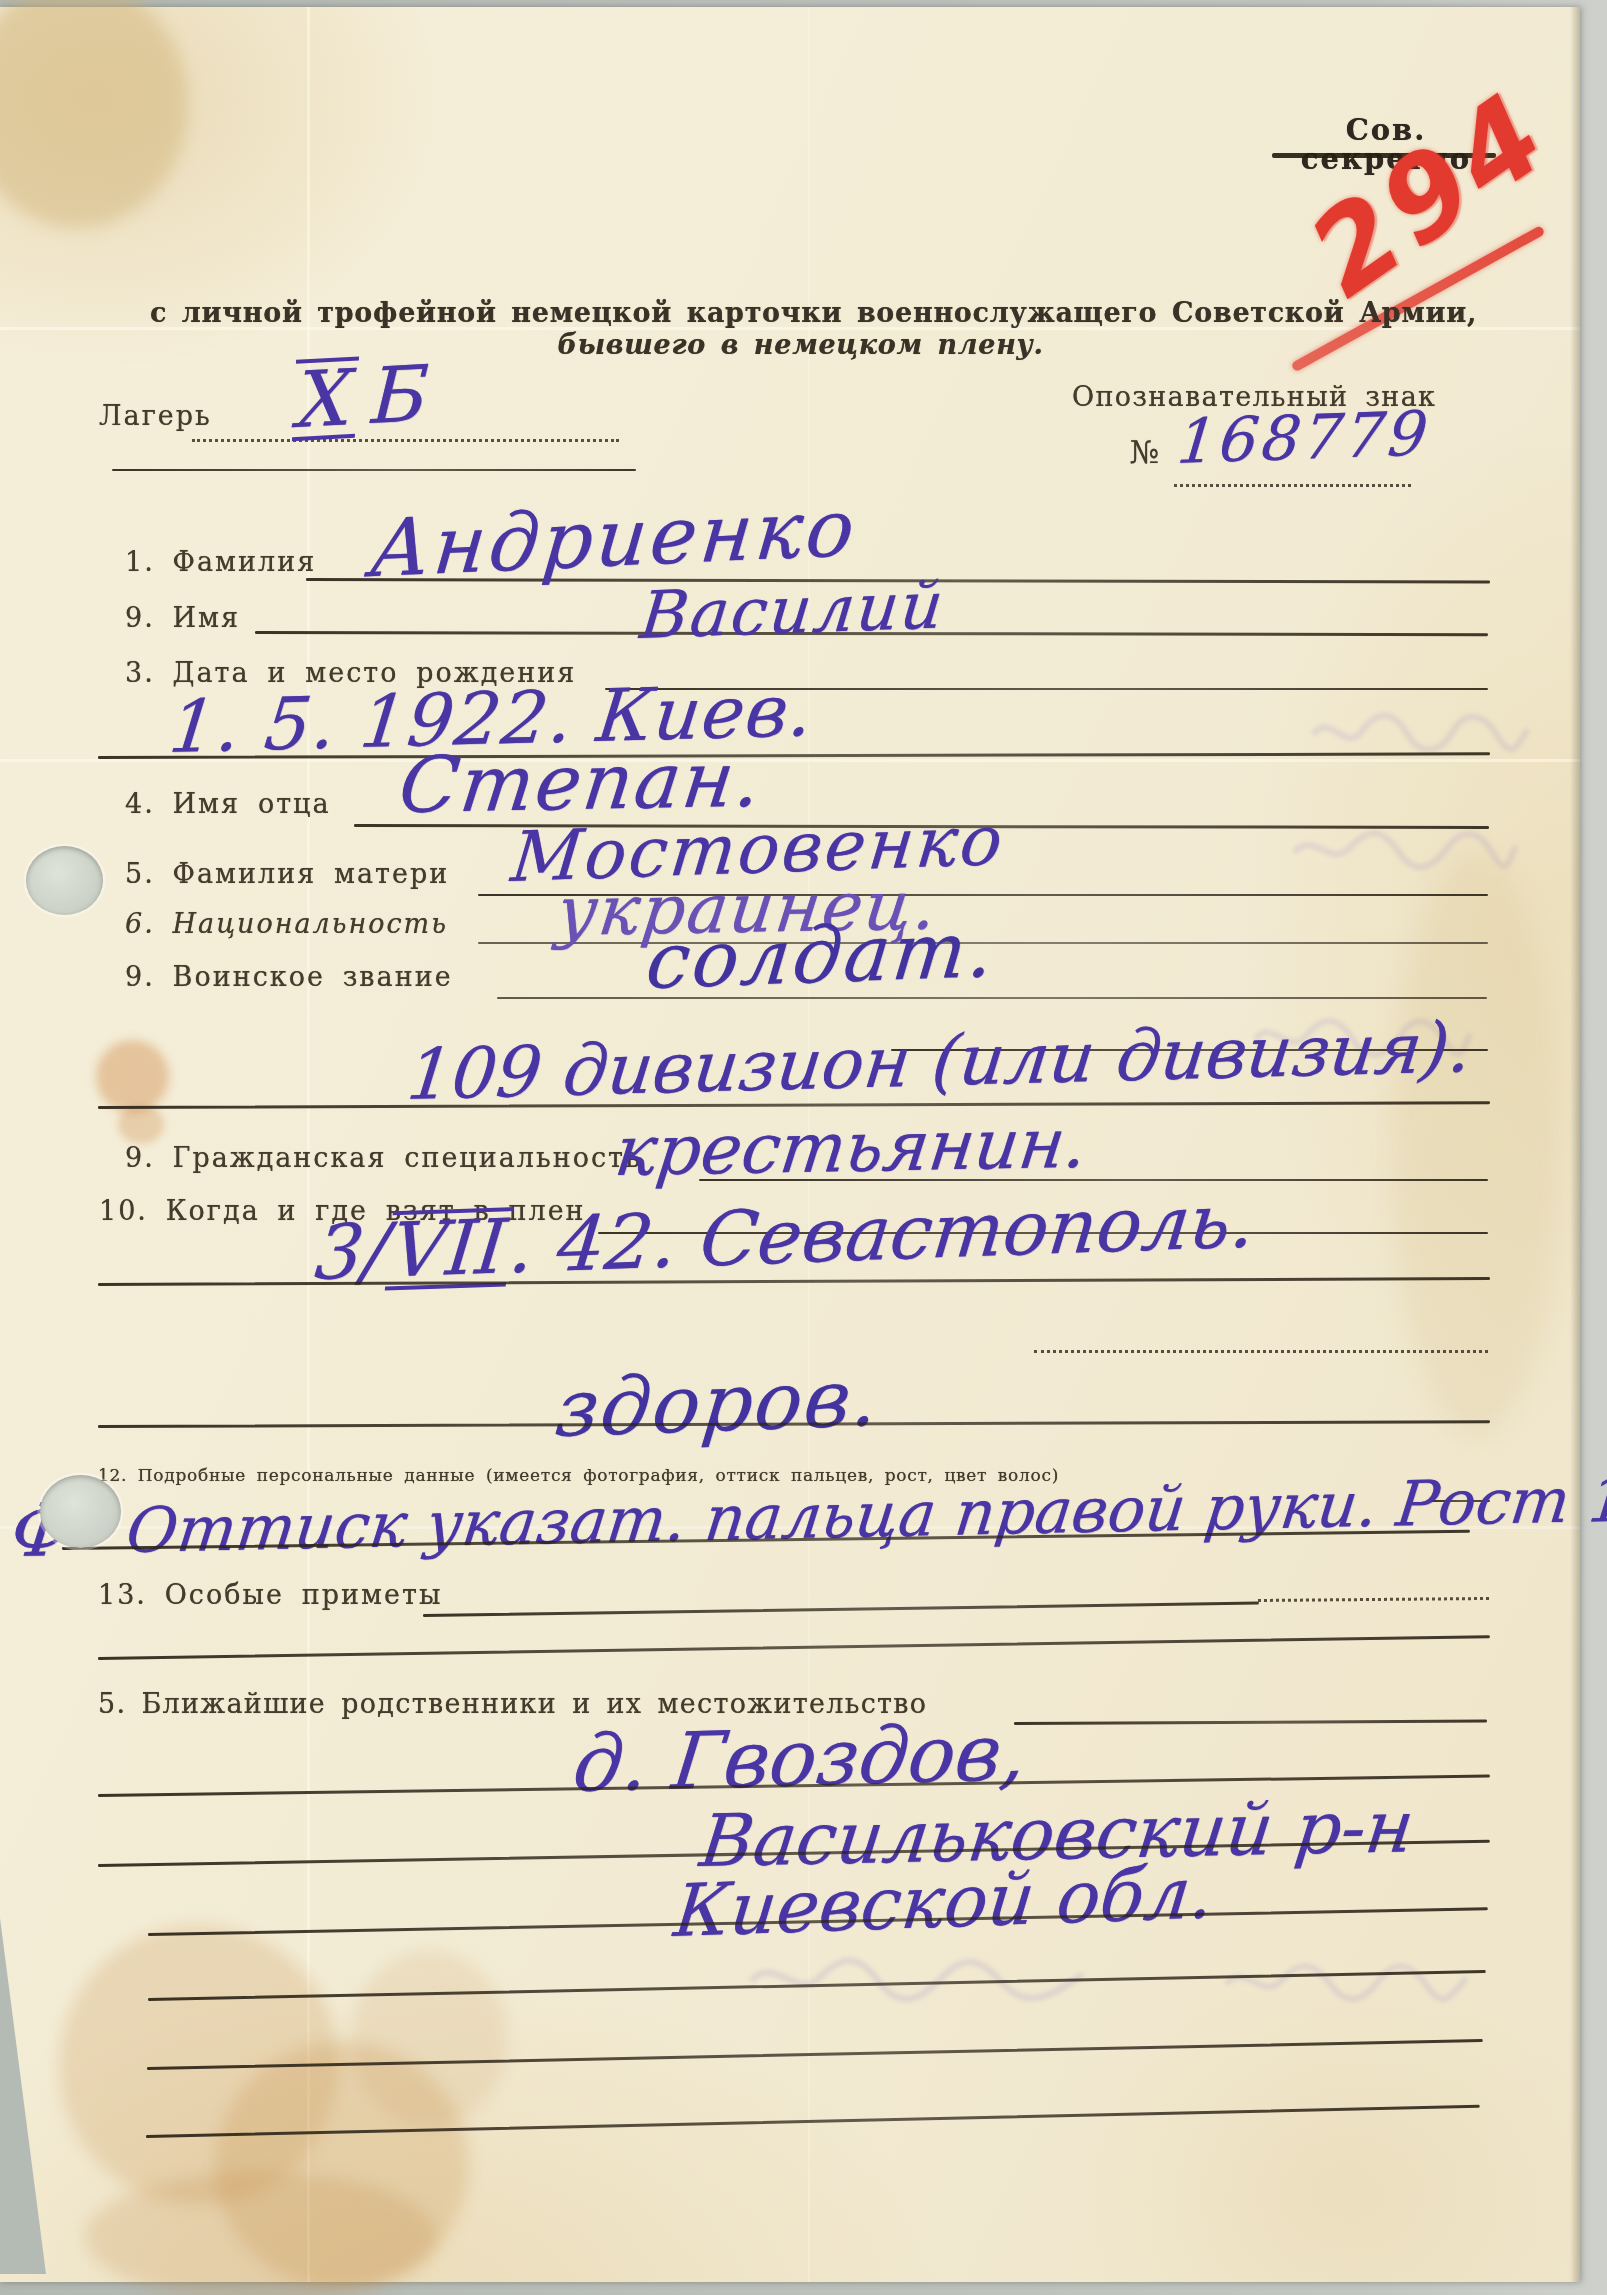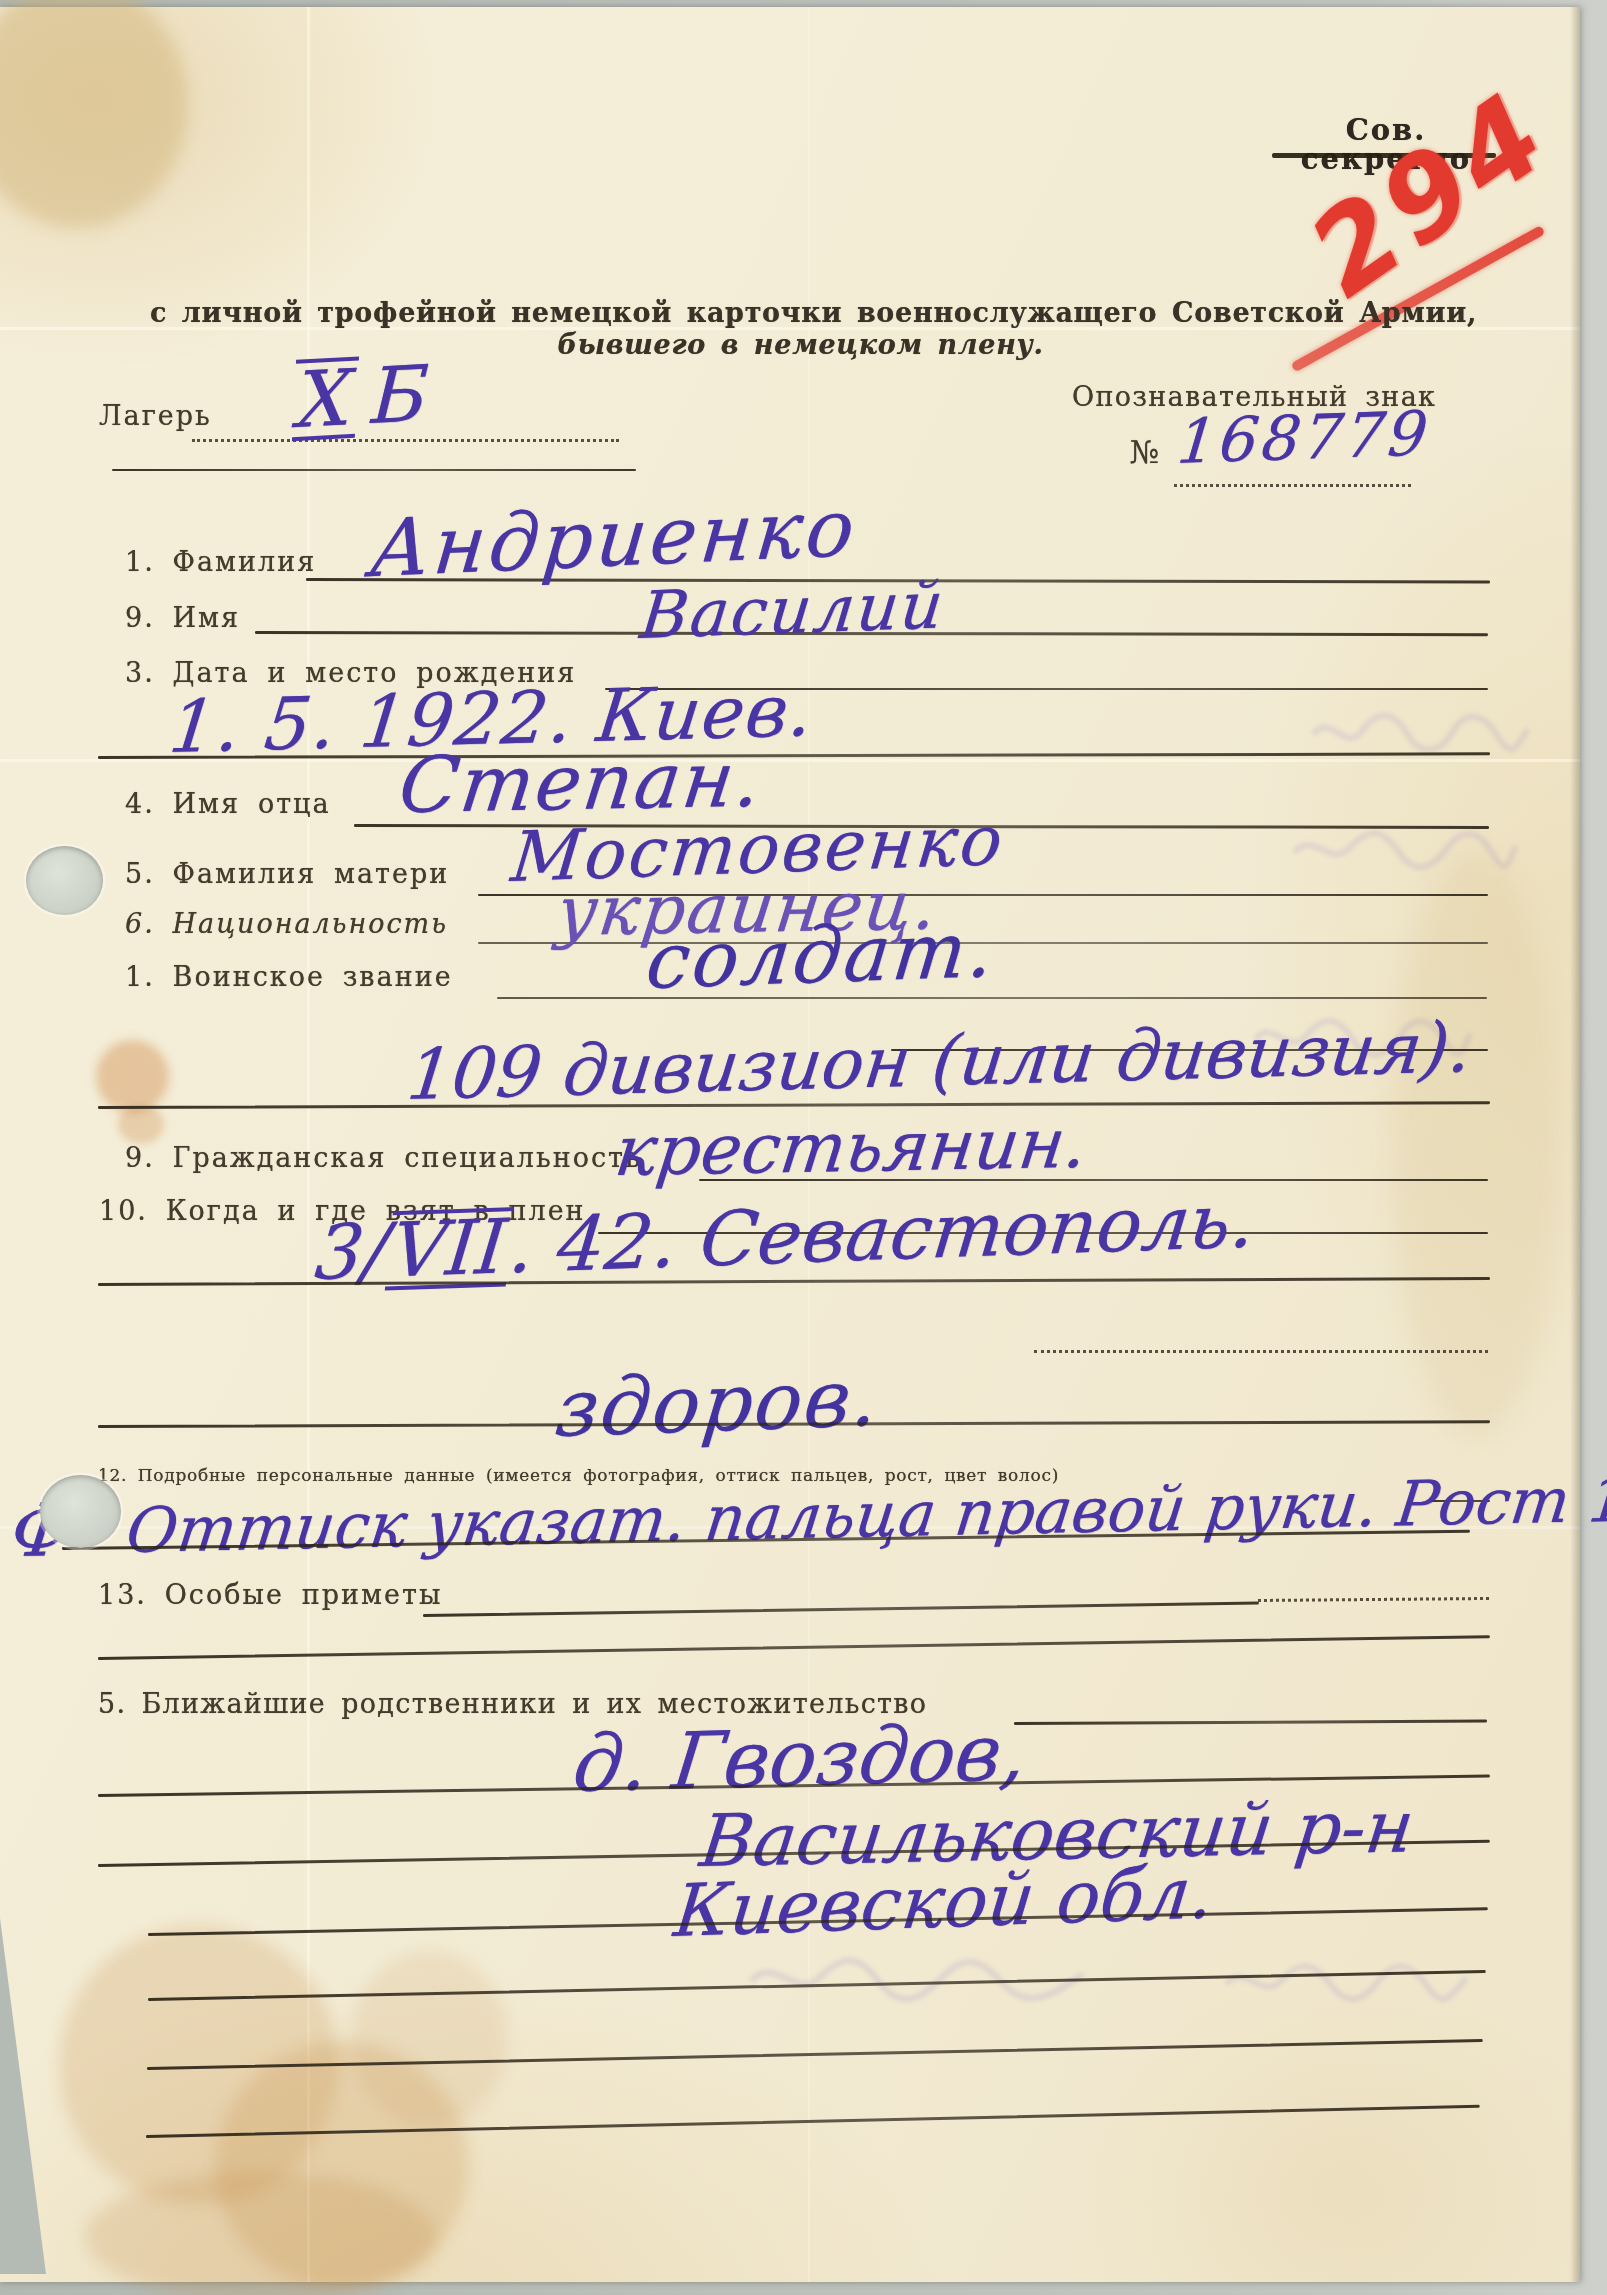--- a/index.html
+++ b/index.html
@@ -136,21 +136,21 @@
   <div class="hw" style="left:400px;top:734px;font-size:77px;letter-spacing:2px;transform:rotate(-1deg) skewX(-8deg);">Степан.</div>
 
   <div class="lbl" style="left:125px;top:853px;">5.  Фамилия матери</div>
   <div class="line" style="left:478px;top:887px;width:1010px;"></div>
   <div class="hw" style="left:512px;top:810px;font-size:69px;letter-spacing:2.6px;transform:rotate(-2deg) skewX(-8deg);">Мостовенко</div>
 
   <div class="lbl" style="left:125px;top:903px;font-style:italic;">6.  Национальность</div>
   <div class="line" style="left:478px;top:935px;width:1010px;opacity:.75;"></div>
   <div class="hw" style="left:558px;top:865px;font-size:68px;letter-spacing:2px;color:#6a51b6;transform:rotate(-1deg) skewX(-8deg);">украинец.</div>
 
-  <div class="lbl" style="left:125px;top:956px;">1.  Воинское звание</div>
+  <div class="lbl" style="left:125px;top:956px;">9.  Воинское звание</div>
   <div class="line" style="left:497px;top:990px;width:990px;opacity:.8;"></div>
   <div class="hw" style="left:647px;top:910px;font-size:77px;letter-spacing:2.6px;color:#43339f;transform:rotate(-2deg) skewX(-8deg);">солдат.</div>
 
   <div class="line" style="left:891px;top:1042px;width:597px;"></div>
   <div class="hw" style="left:408px;top:1027px;font-size:70px;transform:rotate(-1.5deg) skewX(-8deg);">109  дивизион (или  дивизия).</div>
   <div class="line" style="left:98px;top:1099px;width:1392px;transform:rotate(-.2deg);"></div>
 
   <div class="lbl" style="left:125px;top:1137px;">9.  Гражданская специальность</div>
   <div class="line" style="left:699px;top:1172px;width:789px;"></div>
   <div class="hw" style="left:616px;top:1104px;font-size:69px;transform:rotate(-1deg) skewX(-8deg);">крестьянин.</div>

